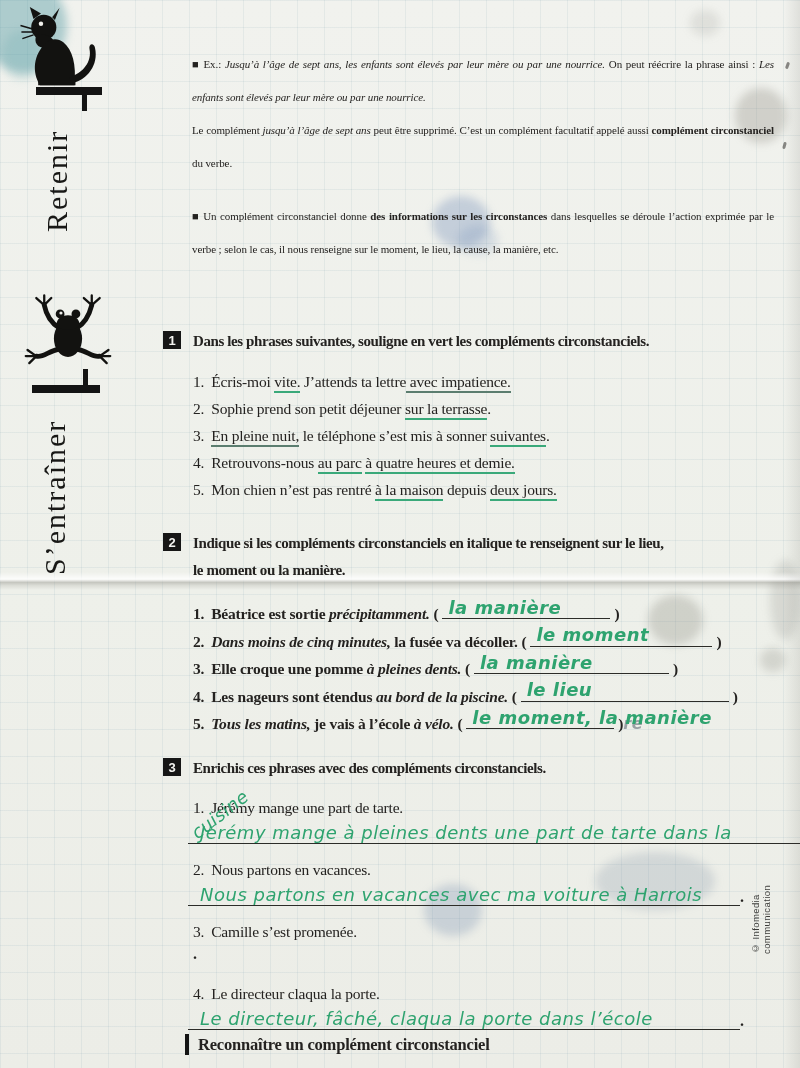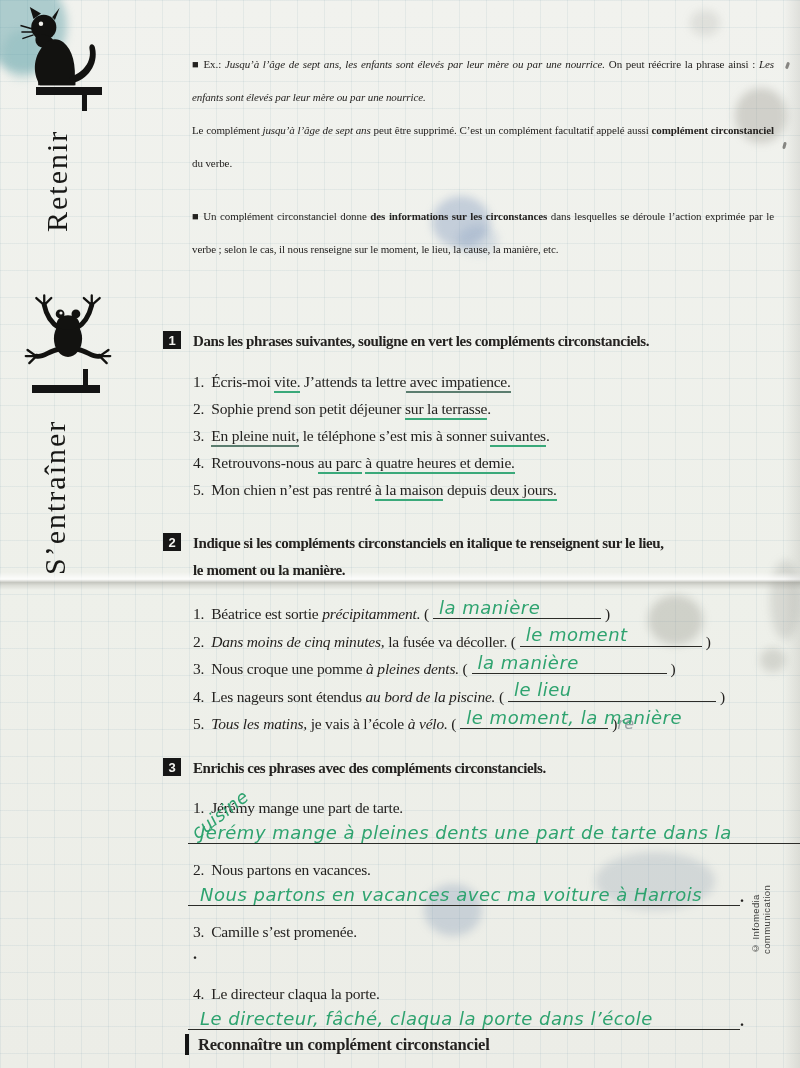--- a/index.html
+++ b/index.html
@@ -28,21 +28,21 @@
   
   .para{position:absolute;left:192px;width:582px;font-size:11px;line-height:33px;
     letter-spacing:-.1px;text-align:justify;}
   .exercise{position:absolute;left:193px;width:577px;}
   .exnum{position:absolute;left:-30px;top:3px;width:18px;height:18px;background:#161616;color:#f3f3f0;
     font-family:"Liberation Sans",sans-serif;font-size:13px;font-weight:700;
     display:flex;align-items:center;justify-content:center;}
   .ex-title{font-size:15px;font-weight:700;line-height:27px;letter-spacing:-.4px;white-space:nowrap;}
   .ex-items{margin-top:13px;}
   .ex-item{font-size:15.5px;line-height:27px;letter-spacing:-.2px;white-space:nowrap;}
-  .ex2 .ex-item{line-height:26.5px;}
+  .ex2 .ex-item{line-height:26.5px;font-weight:bold;}
   .inum{margin-right:7px;}
   .it{font-style:italic;}
   .bd{font-weight:700;}
   .ul-green{border-bottom:2.5px solid #3aa97a;padding-bottom:1px;}
   .ul-dark{border-bottom:2.5px solid #5b7d6f;padding-bottom:1px;text-align:center;}
   
   .hw{font-family:"DejaVu Sans",sans-serif;font-style:italic;color:#2ea36f;
     font-size:18px;letter-spacing:.5px;white-space:nowrap;}
   .gray{color:#98a0a4;font-size:16px;}
   .blank{display:inline-block;position:relative;height:18px;min-height:18px;
@@ -152,21 +152,21 @@
     <div class="ex-items" style="margin-top:16px;">
       <div class="ex-item">
         <span class="inum">1.</span><span><span>Béatrice est sortie </span><span class="it">précipitamment.</span></span>
         <span> (</span><span class="blank" style="width:168px;"><span class="hw">la manière</span></span><span>)</span>
       </div>
       <div class="ex-item">
         <span class="inum">2.</span><span><span class="it">Dans moins de cinq minutes,</span><span> la fusée va décoller.</span></span>
         <span> (</span><span class="blank" style="width:182px;"><span class="hw">le moment</span></span><span>)</span>
       </div>
       <div class="ex-item">
-        <span class="inum">3.</span><span><span>Nous croque une pomme </span><span class="it">à pleines dents.</span></span>
+        <span class="inum">3.</span><span><span>Elle croque une pomme </span><span class="it">à pleines dents.</span></span>
         <span> (</span><span class="blank" style="width:195px;"><span class="hw">la manière</span></span><span>)</span>
       </div>
       <div class="ex-item">
         <span class="inum">4.</span><span><span>Les nageurs sont étendus </span><span class="it">au bord de la piscine.</span></span>
         <span> (</span><span class="blank" style="width:208px;"><span class="hw">le lieu</span></span><span>)</span>
       </div>
       <div class="ex-item">
         <span class="inum">5.</span><span><span class="it">Tous les matins,</span><span> je vais à l’école </span><span class="it">à vélo.</span></span>
         <span> (</span><span class="blank" style="width:148px;"><span class="hw">le moment, la manière</span></span><span>)</span><span class="hw gray">re</span>
       </div>

